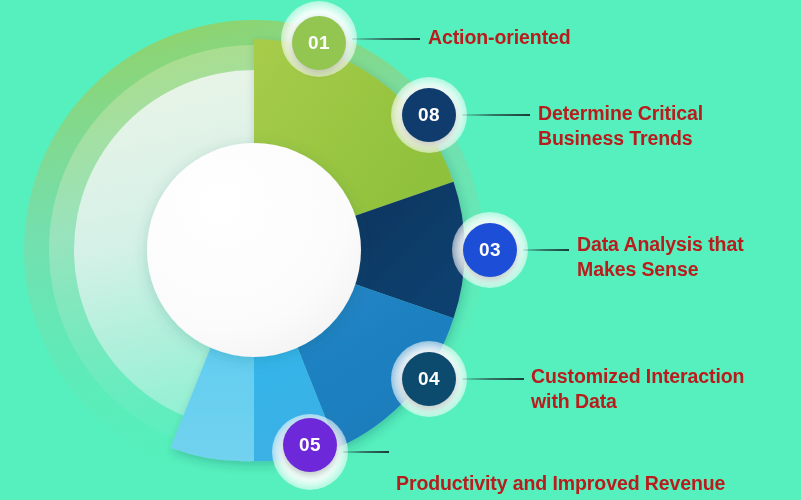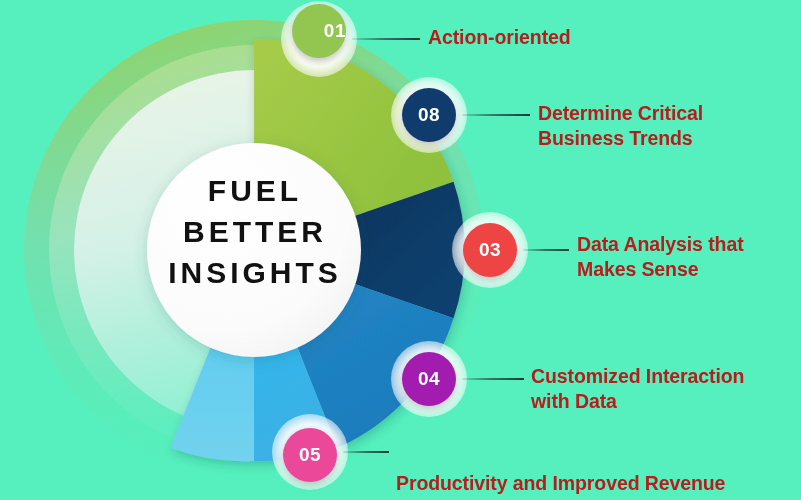--- a/index.html
+++ b/index.html
@@ -158,67 +158,62 @@
       <path d="M 254 39 A 211 211 0 0 1 453.5 181.8 L 350.9 217.2 A 103 103 0 0 0 254 147 Z" fill="url(#s1)"></path>
       <path d="M 453.5 181.8 A 211 211 0 0 1 453.5 318.2 L 350.9 282.8 A 103 103 0 0 0 350.9 217.2 Z" fill="url(#s2)"></path>
       <path d="M 453.5 318.2 A 211 211 0 0 1 337.5 447.8 L 296.9 346.2 A 103 103 0 0 0 350.9 282.8 Z" fill="url(#s3)"></path>
       <path d="M 337.5 447.8 A 211 211 0 0 1 254 461 L 254 353 A 103 103 0 0 0 296.9 346.2 Z" fill="url(#s4)"></path>
       <path d="M 254 461 A 211 211 0 0 1 170.5 447.8 L 211.1 346.2 A 103 103 0 0 0 254 353 Z" fill="url(#s5)"></path>
     </g>
 
     <circle cx="254" cy="250" r="107" fill="url(#gHub)" filter="url(#hubShadow)"></circle>
   </svg>
 
-  <div class="center-text">
-    <div>FUEL</div>
-    <div>BETTER</div>
-    <div>INSIGHTS</div>
-  </div>
 
   <div class="halo" style="left:281px; top:1px; width:76px; height:76px;"></div>
-  <div class="badge" style="left:292px; top:4px; width:54px; height:54px; background:#93c551;justify-content:flex-end;">
+  <div class="badge" style="left:292px; top:16px; width:54px; height:54px; background:#93c551;">
     <span>01</span>
   </div>
   <div class="connector" style="left:352px; top:38px; width:68px;"></div>
   <div class="label" style="left:428px; top:25px;">
     <div>Action-oriented</div>
   </div>
 
   <div class="halo" style="left:391px; top:77px; width:76px; height:76px;"></div>
   <div class="badge" style="left:402px; top:88px; width:54px; height:54px; background:#0f3c6d;">
     <span>08</span>
   </div>
   <div class="connector" style="left:462px; top:114px; width:68px;"></div>
   <div class="label" style="left:538px; top:101px;">
     <div>Determine Critical</div>
     <div>Business Trends</div>
   </div>
 
   <div class="halo" style="left:452px; top:212px; width:76px; height:76px;"></div>
-  <div class="badge" style="left:463px; top:223px; width:54px; height:54px; background:#ef4444;">
+  <div class="badge" style="left:463px; top:223px; width:54px; height:54px; background:#1d4ed8;">
     <span>03</span>
   </div>
   <div class="connector" style="left:523px; top:249px; width:46px;"></div>
   <div class="label" style="left:577px; top:232px;">
     <div>Data Analysis that</div>
     <div>Makes Sense</div>
   </div>
 
   <div class="halo" style="left:391px; top:341px; width:76px; height:76px;"></div>
-  <div class="badge" style="left:402px; top:352px; width:54px; height:54px; background:#a21caf;">
+  <div class="badge" style="left:402px; top:352px; width:54px; height:54px; background:#0c4a6e;">
     <span>04</span>
   </div>
   <div class="connector" style="left:462px; top:378px; width:62px;"></div>
   <div class="label" style="left:531px; top:364px;">
     <div>Customized Interaction</div>
     <div>with Data</div>
   </div>
 
   <div class="halo" style="left:272px; top:414px; width:76px; height:76px;"></div>
-  <div class="badge" style="left:283px; top:428px; width:54px; height:54px; background:#ec4899;">
+  <div class="badge" style="left:283px; top:418px; width:54px; height:54px; background:#6d28d9;">
     <span>05</span>
   </div>
   <div class="connector" style="left:343px; top:451px; width:46px;"></div>
   <div class="label" style="left:396px; top:439px;margin-top:32px;">
     <div>Productivity and Improved Revenue</div>
   </div>
 
 </div>
 
 </body></html>

